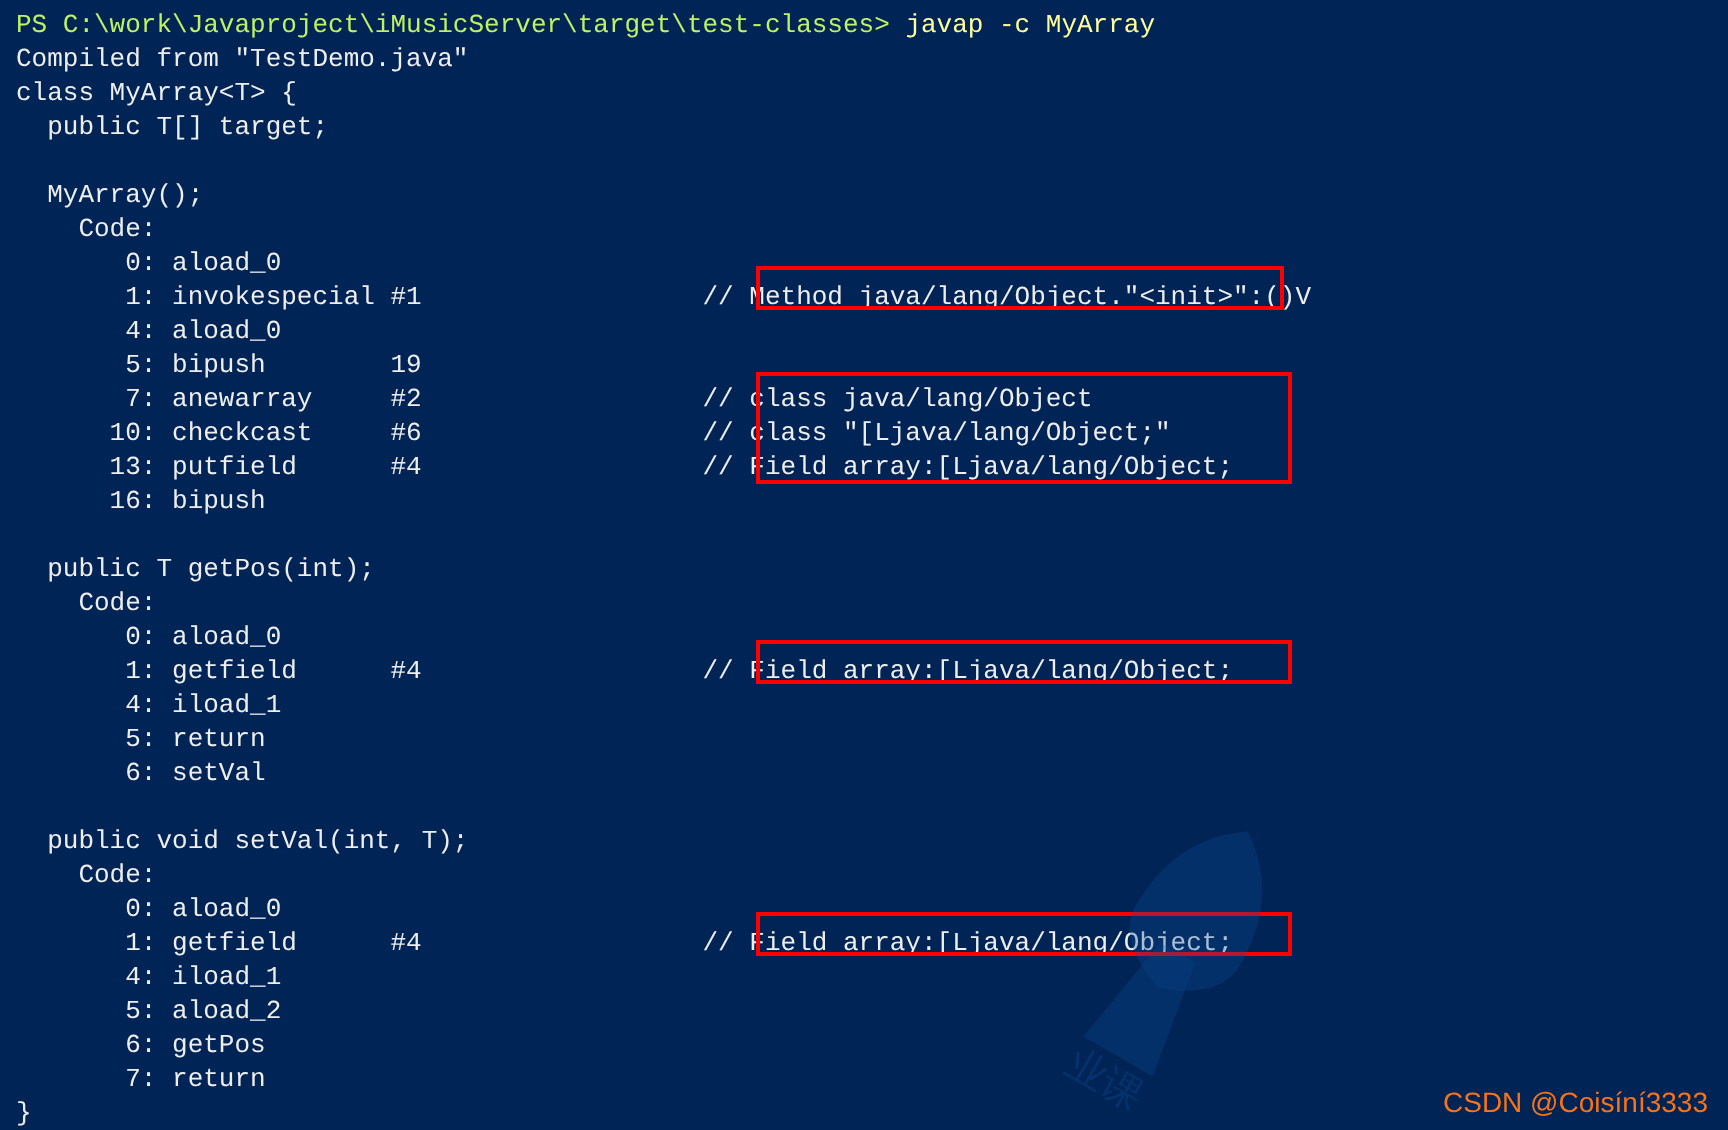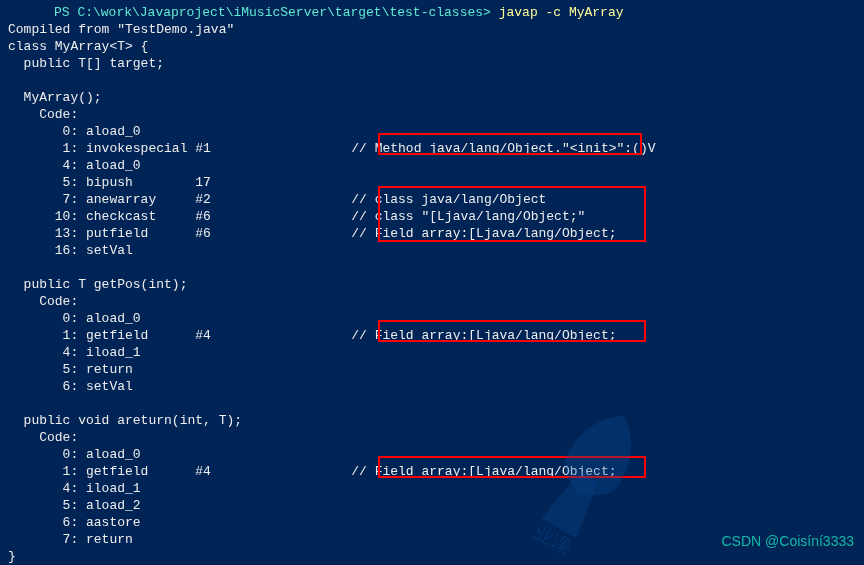--- a/index.html
+++ b/index.html
@@ -17,37 +17,36 @@
       padding: 4px 8px;
       position: relative;
       overflow: hidden;
     }
     .line {
       white-space: pre;
       line-height: 17px;
       height: 17px;
     }
     .prompt {
-      color: #5eead4;
-      margin-left: 46px;
+      color: #bef264;
     }
     .cmd {
       color: #ffff99;
       text-align: center;
     }
     .highlight-box {
       border: 2px solid #ff0000;
       position: absolute;
       pointer-events: none;
     }
     .watermark {
       position: absolute;
-      bottom: 16px;
+      bottom: 6px;
       right: 10px;
-      color: #14b8a6;
+      color: #f97316;
       font-size: 14px;
       font-family: sans-serif;
     }
     .watermark-img {
       position: absolute;
       right: 180px;
       bottom: -20px;
       width: 200px;
       height: 200px;
       opacity: 0.5;
@@ -63,41 +62,41 @@
 <div class="line"><span class="prompt">PS C:\work\Javaproject\iMusicServer\target\test-classes&gt;</span> <span class="cmd">javap -c MyArray</span></div>
 <div class="line">Compiled from "TestDemo.java"</div>
 <div class="line">class MyArray&lt;T&gt; {</div>
 <div class="line">  public T[] target;</div>
 <div class="line"> </div>
 <div class="line">  MyArray();</div>
 <div class="line">    Code:</div>
 <div class="line">       0: aload_0</div>
 <div class="line">       1: invokespecial #1                  // Method java/lang/Object."&lt;init&gt;":()V</div>
 <div class="line">       4: aload_0</div>
-<div class="line">       5: bipush        17</div>
+<div class="line">       5: bipush        19</div>
 <div class="line">       7: anewarray     #2                  // class java/lang/Object</div>
 <div class="line">      10: checkcast     #6                  // class "[Ljava/lang/Object;"</div>
-<div class="line">      13: putfield      #6                  // Field array:[Ljava/lang/Object;</div>
-<div class="line">      16: setVal</div>
+<div class="line">      13: putfield      #4                  // Field array:[Ljava/lang/Object;</div>
+<div class="line">      16: bipush</div>
 <div class="line"> </div>
 <div class="line">  public T getPos(int);</div>
 <div class="line">    Code:</div>
 <div class="line">       0: aload_0</div>
 <div class="line">       1: getfield      #4                  // Field array:[Ljava/lang/Object;</div>
 <div class="line">       4: iload_1</div>
 <div class="line">       5: return</div>
 <div class="line">       6: setVal</div>
 <div class="line"> </div>
-<div class="line">  public void areturn(int, T);</div>
+<div class="line">  public void setVal(int, T);</div>
 <div class="line">    Code:</div>
 <div class="line">       0: aload_0</div>
 <div class="line">       1: getfield      #4                  // Field array:[Ljava/lang/Object;</div>
 <div class="line">       4: iload_1</div>
 <div class="line">       5: aload_2</div>
-<div class="line">       6: aastore</div>
+<div class="line">       6: getPos</div>
 <div class="line">       7: return</div>
 <div class="line">}</div>
 
 <div class="highlight-box" style="left:378px; top:133px; width:264px; height:22px;"></div>
 <div class="highlight-box" style="left:378px; top:186px; width:268px; height:56px;"></div>
 <div class="highlight-box" style="left:378px; top:320px; width:268px; height:22px;"></div>
 <div class="highlight-box" style="left:378px; top:456px; width:268px; height:22px;"></div>
 
 <div class="watermark-img">
   <svg viewBox="0 0 200 200">

